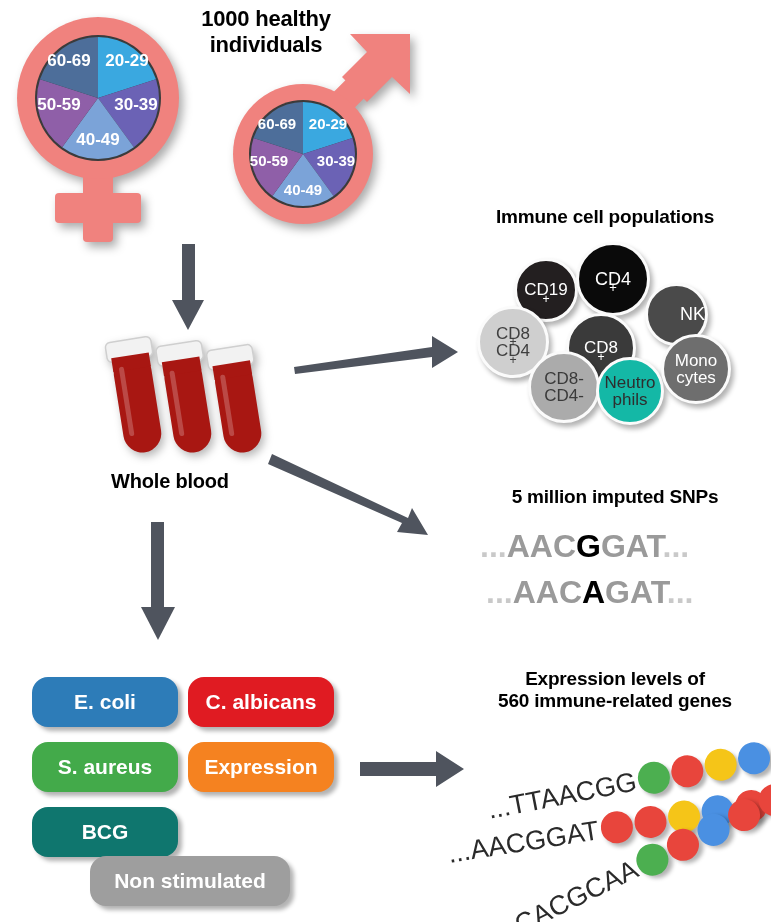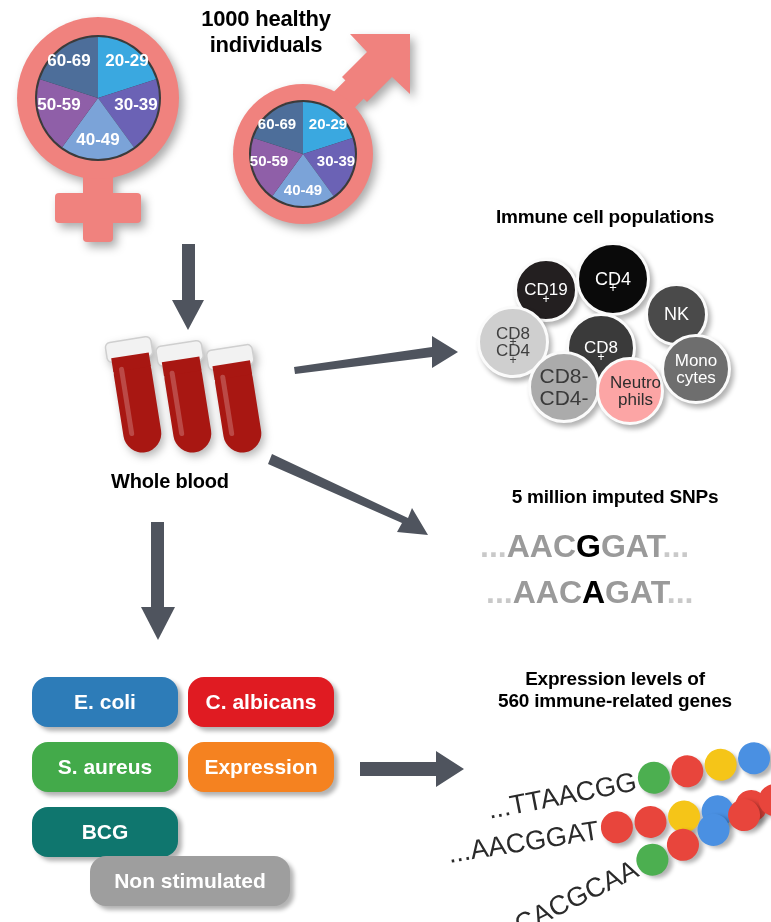--- a/index.html
+++ b/index.html
@@ -151,43 +151,43 @@
       <div class="cell" style="left: 514px; top: 258px; width: 64px; height: 64px; background: rgb(35, 31, 32); color: rgb(255, 255, 255); font-size: 17px; z-index: 10; pointer-events: auto;">
         <div>
           <span>CD19<span class="sup">+</span></span>
         </div>
       </div>
       <div class="cell" style="left: 576px; top: 242px; width: 74px; height: 74px; background: rgb(10, 10, 10); color: rgb(255, 255, 255); font-size: 18px; z-index: 11; pointer-events: auto;">
         <div>
           <span>CD4<span class="sup">+</span></span>
         </div>
       </div>
-      <div class="cell" style="left: 645px; top: 283px; width: 63px; height: 63px; background: rgb(74, 74, 74); color: rgb(255, 255, 255); font-size: 18px; z-index: 12; pointer-events: auto;">
+      <div class="cell" style="left: 645px; top: 283px; width: 63px; height: 63px; background: rgb(74, 74, 74); color: rgb(255, 255, 255); font-size: 18px; z-index: 12; pointer-events: auto; justify-content: flex-end;">
         <div>
           <span>NK</span>
         </div>
       </div>
       <div class="cell" style="left: 566px; top: 313px; width: 70px; height: 70px; background: rgb(58, 58, 58); color: rgb(255, 255, 255); font-size: 17px; z-index: 13; pointer-events: auto;">
         <div>
           <span>CD8<span class="sup">+</span></span>
         </div>
       </div>
       <div class="cell" style="left: 477px; top: 306px; width: 72px; height: 72px; background: rgb(207, 207, 207); color: rgb(64, 64, 64); font-size: 17px; z-index: 14; pointer-events: auto;">
         <div>
           <span>CD8<span class="sup">+</span></span>
           <span>CD4<span class="sup">+</span></span>
         </div>
       </div>
-      <div class="cell" style="left: 528px; top: 351px; width: 72px; height: 72px; background: rgb(171, 171, 171); color: rgb(58, 58, 58); font-size: 21px; z-index: 15; pointer-events: auto;">
+      <div class="cell" style="left: 528px; top: 351px; width: 72px; height: 72px; background: rgb(171, 171, 171); color: rgb(58, 58, 58); font-size: 17px; z-index: 15; pointer-events: auto;">
         <div>
           <span>CD8-</span>
           <span>CD4-</span>
         </div>
       </div>
-      <div class="cell" style="left: 596px; top: 357px; width: 68px; height: 68px; background: #fca5a5; color: rgb(46, 46, 46); font-size: 17px; z-index: 16; pointer-events: auto; justify-content: flex-end;">
+      <div class="cell" style="left: 596px; top: 357px; width: 68px; height: 68px; background: #14b8a6; color: rgb(46, 46, 46); font-size: 17px; z-index: 16; pointer-events: auto;">
         <div>
           <span>Neutro</span>
           <span>phils</span>
         </div>
       </div>
       <div class="cell" style="left: 661px; top: 334px; width: 70px; height: 70px; background: rgb(110, 110, 110); color: rgb(255, 255, 255); font-size: 17px; z-index: 17; pointer-events: auto;">
         <div>
           <span>Mono</span>
           <span>cytes</span>
         </div>

